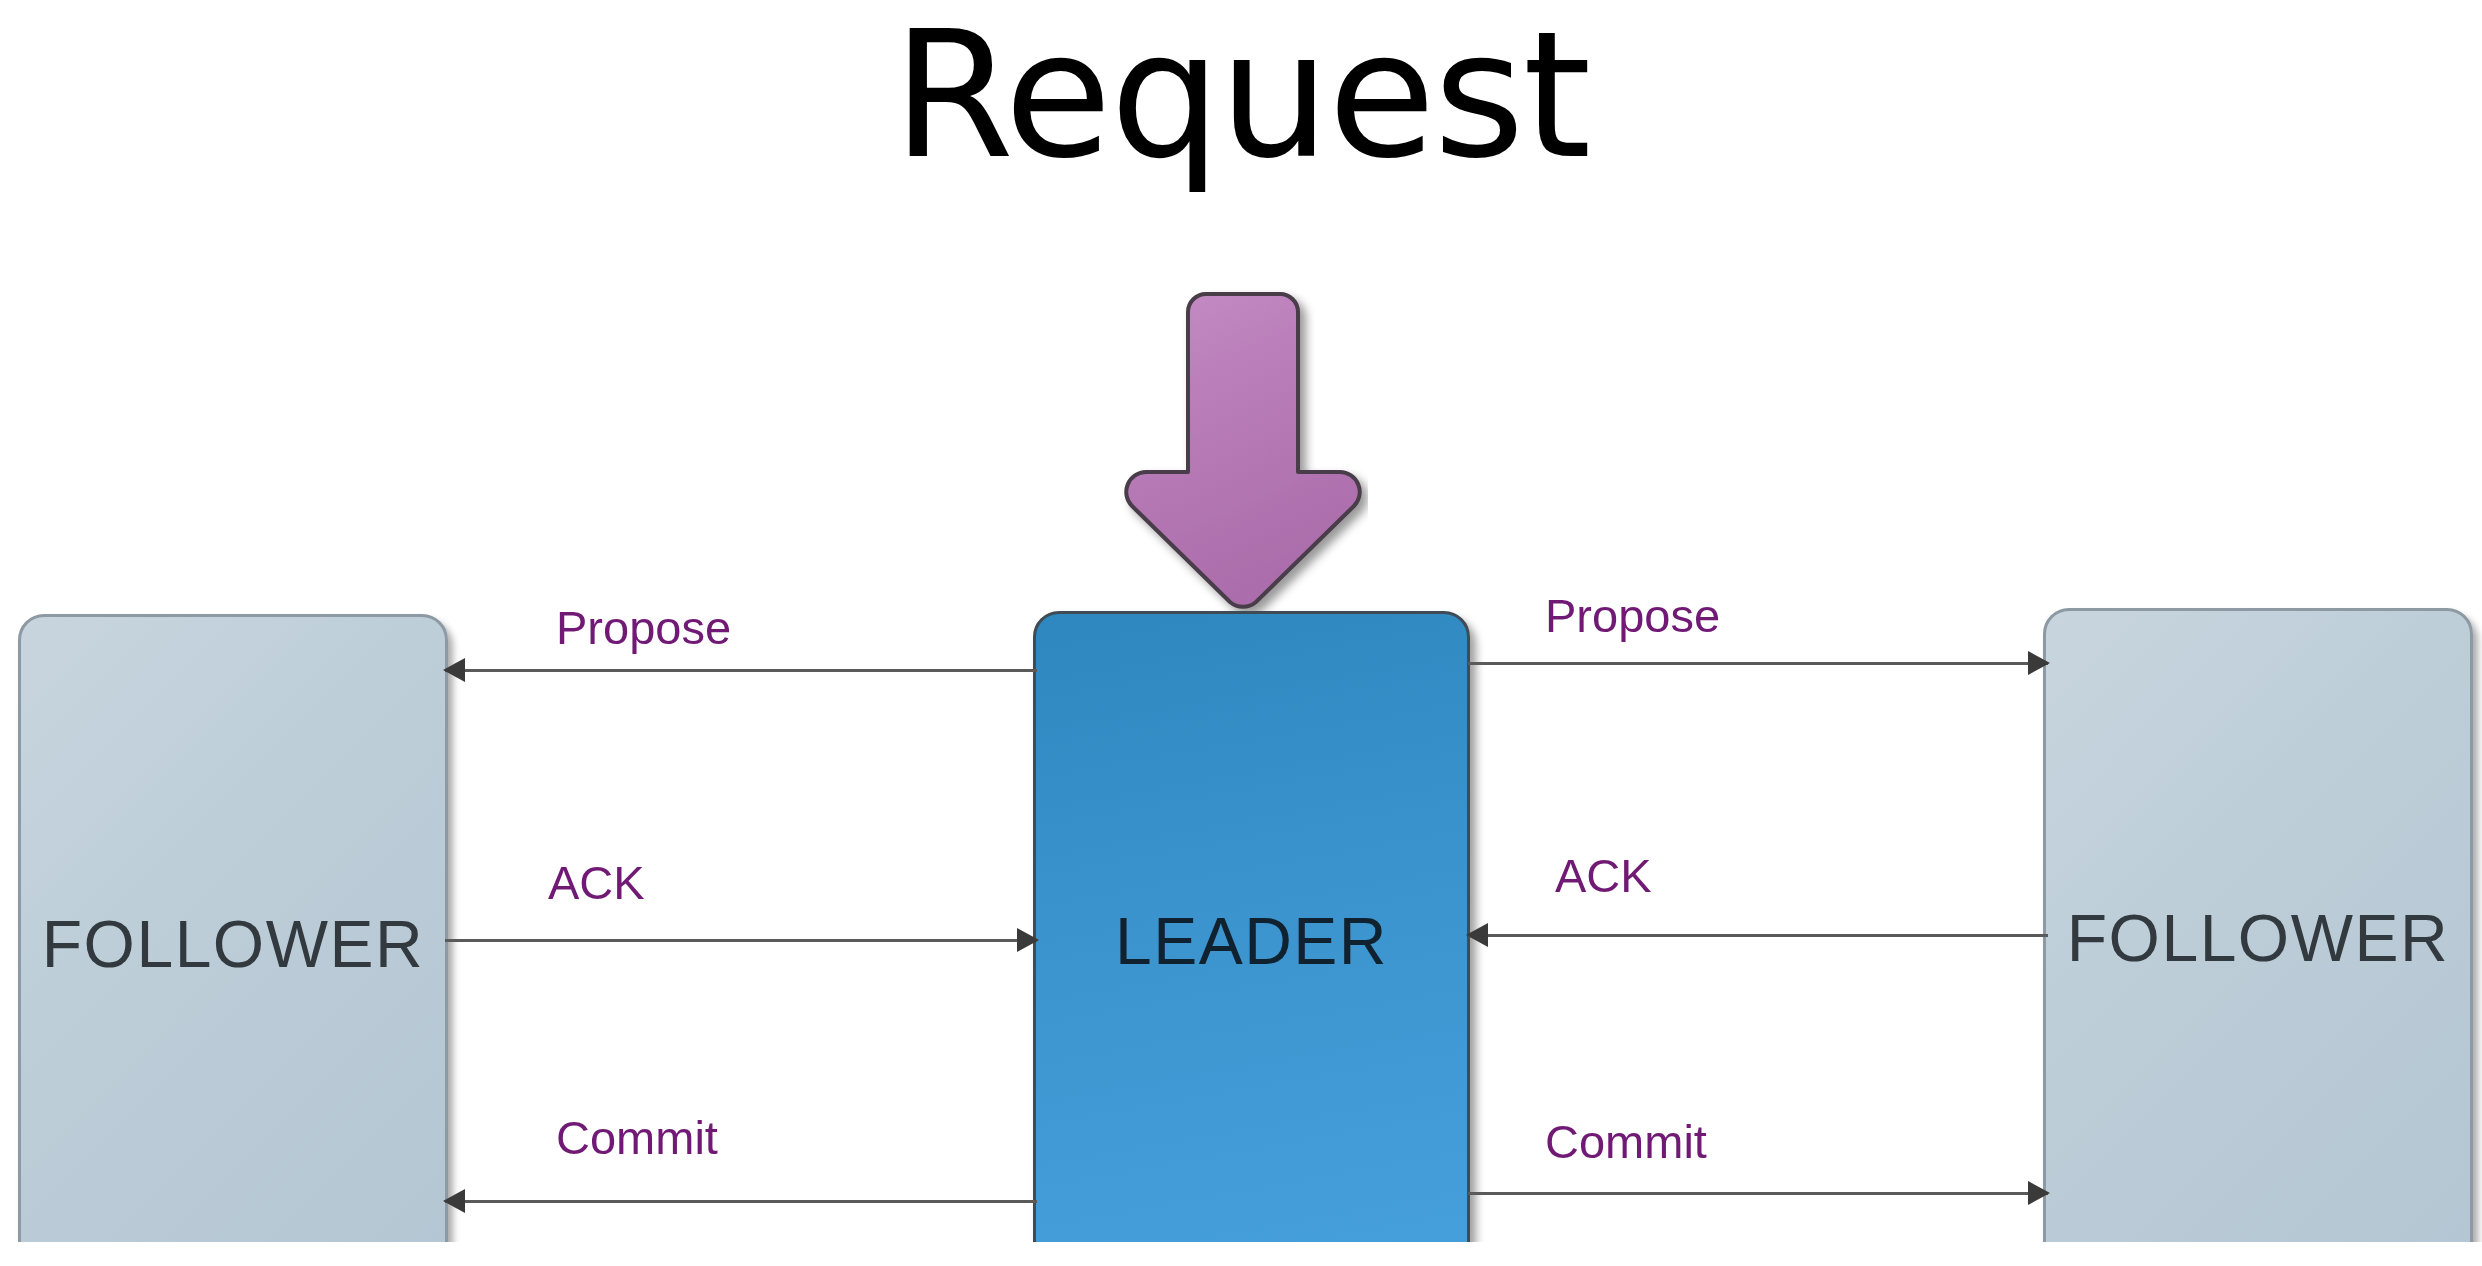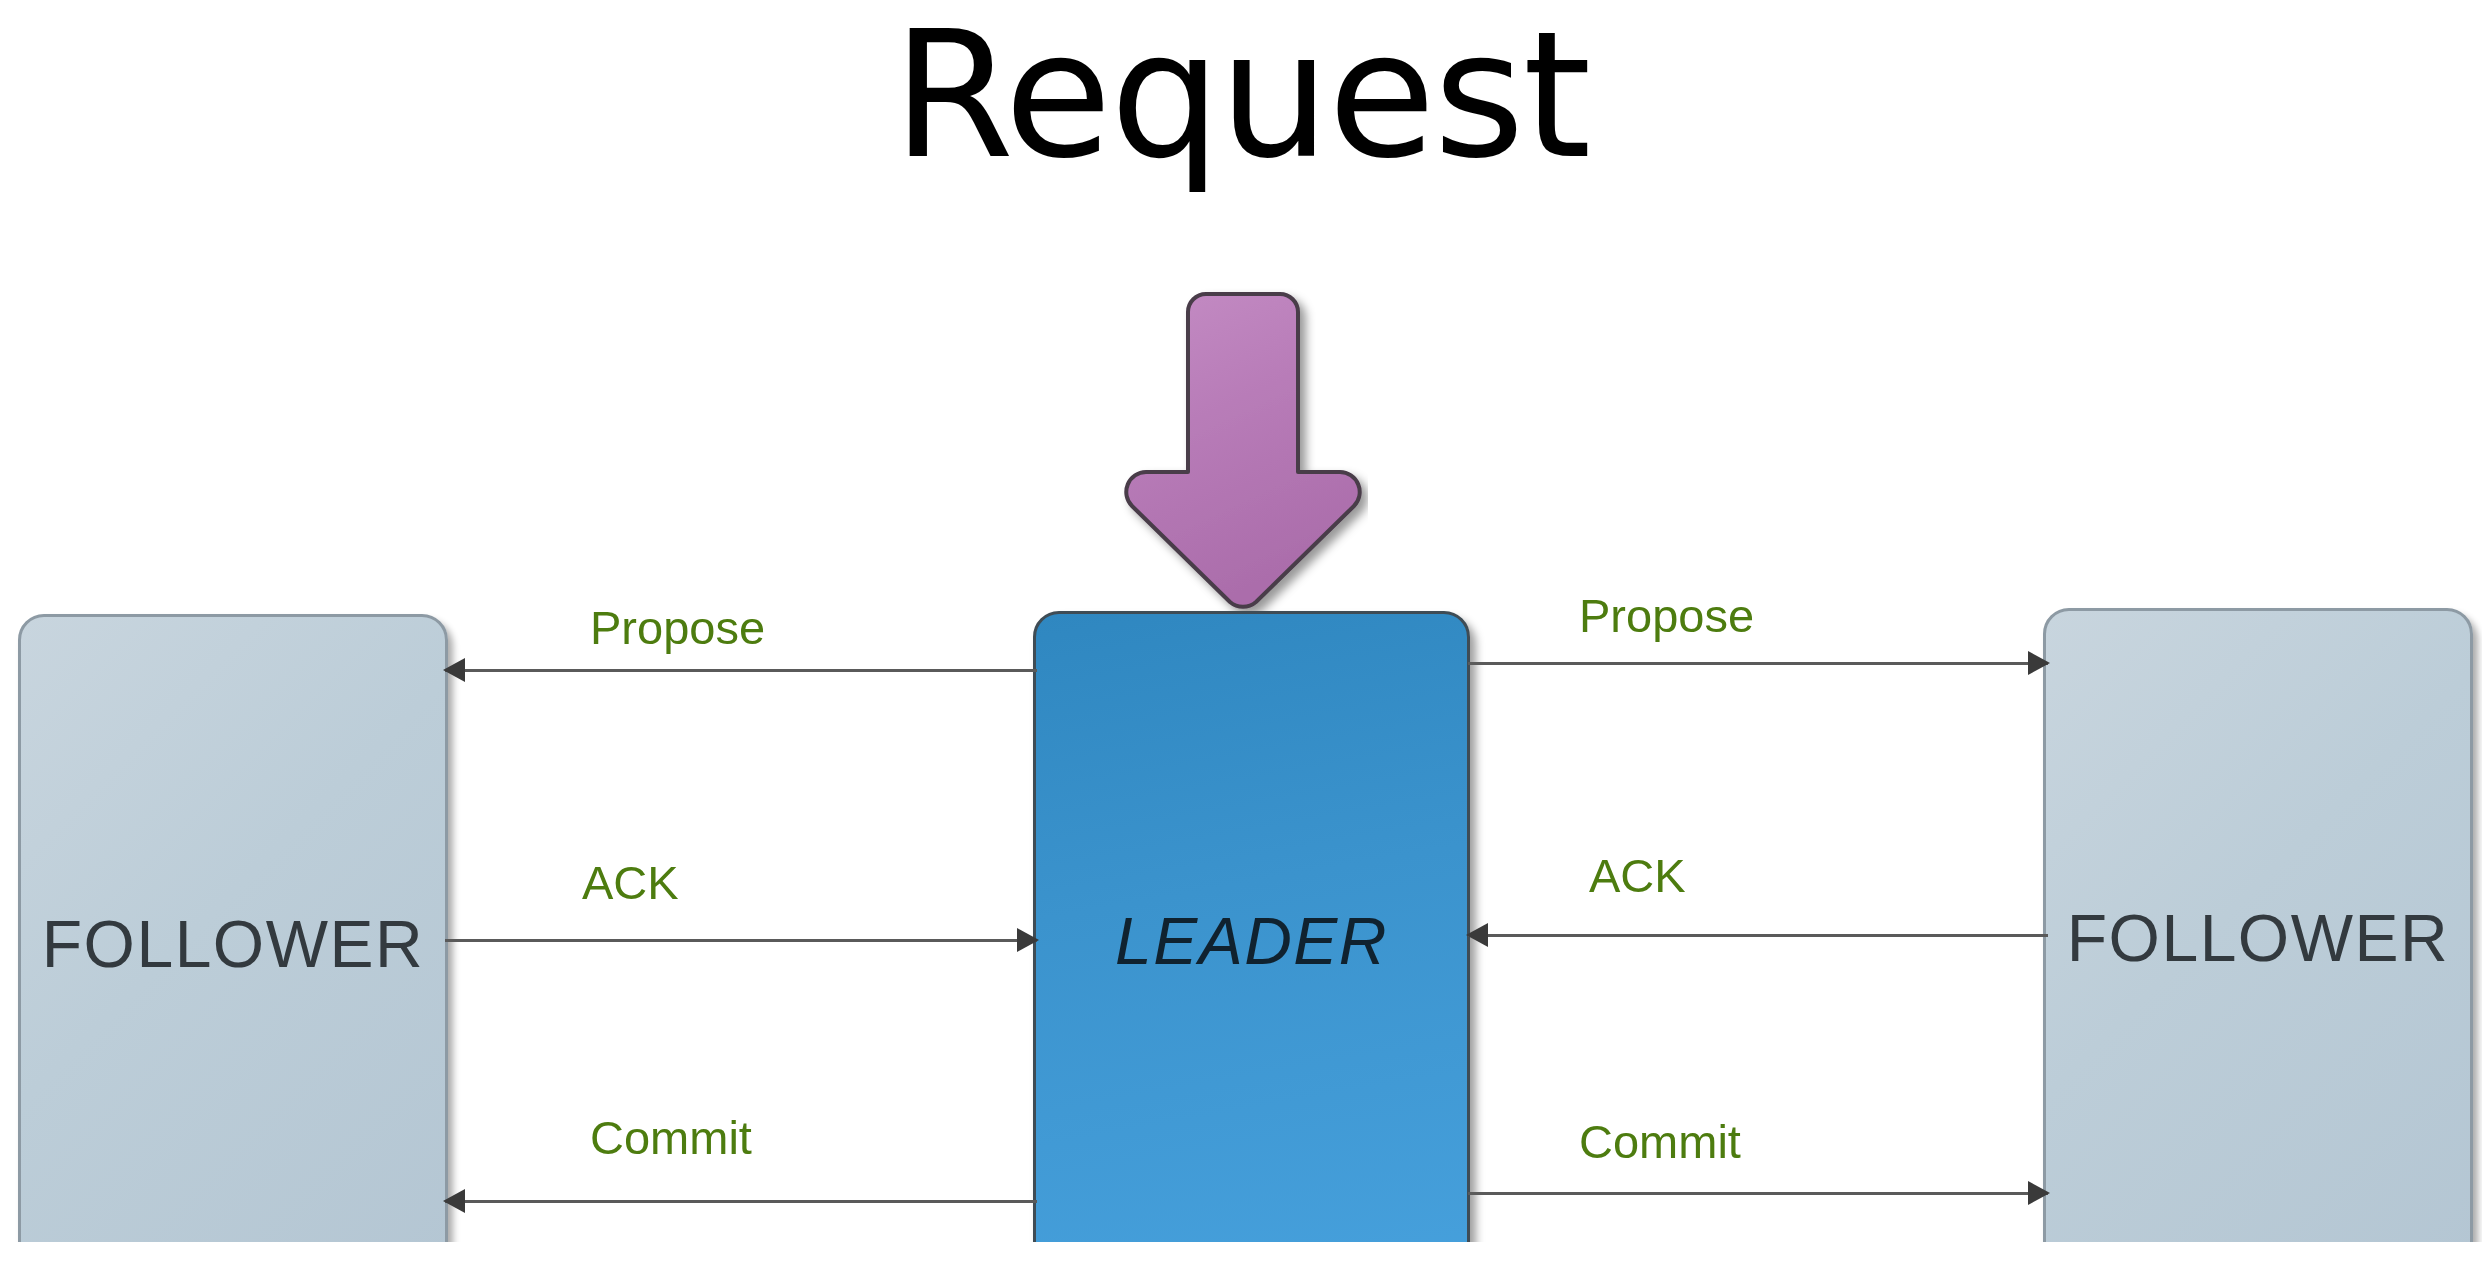--- a/index.html
+++ b/index.html
@@ -73,21 +73,21 @@
 
   #leader {
     left: 1033px;
     top: 611px;
     width: 437px;
     height: 660px;
     background: linear-gradient(170deg, #2f87c0 0%, #3b93cd 42%, #46a0dc 100%);
     border: 3px solid #3f4c55;
     box-shadow: 6px 7px 8px rgba(0,0,0,0.38);
   }
-  #leader .node-label { color: #10222f; font-style: italic; }
+  #leader .node-label { color: #10222f; }
 
   
   #request-arrow {
     position: absolute;
     left: 1118px;
     top: 276px;
     width: 250px;
     height: 340px;
   }
 
@@ -117,24 +117,23 @@
     border-right: 22px solid #3a3a3a;
   }
   .connector.to-right .head {
     right: -2px;
     border-left: 22px solid #3a3a3a;
   }
 
   .msg-label {
     position: absolute;
     font-size: 47px;
-    color: #4d7c0f;
+    color: #701a75;
     white-space: nowrap;
     font-weight: 400;
-    margin-left: 34px;
   }
 
   
   #conn-propose-left { left: 445px; top: 655px;  width: 592px; }
   #conn-ack-left     { left: 445px; top: 925px;  width: 592px; }
   #conn-commit-left  { left: 445px; top: 1186px; width: 592px; }
 
   
   #conn-propose-right { left: 1468px; top: 648px;  width: 580px; }
   #conn-ack-right     { left: 1468px; top: 920px;  width: 580px; }

